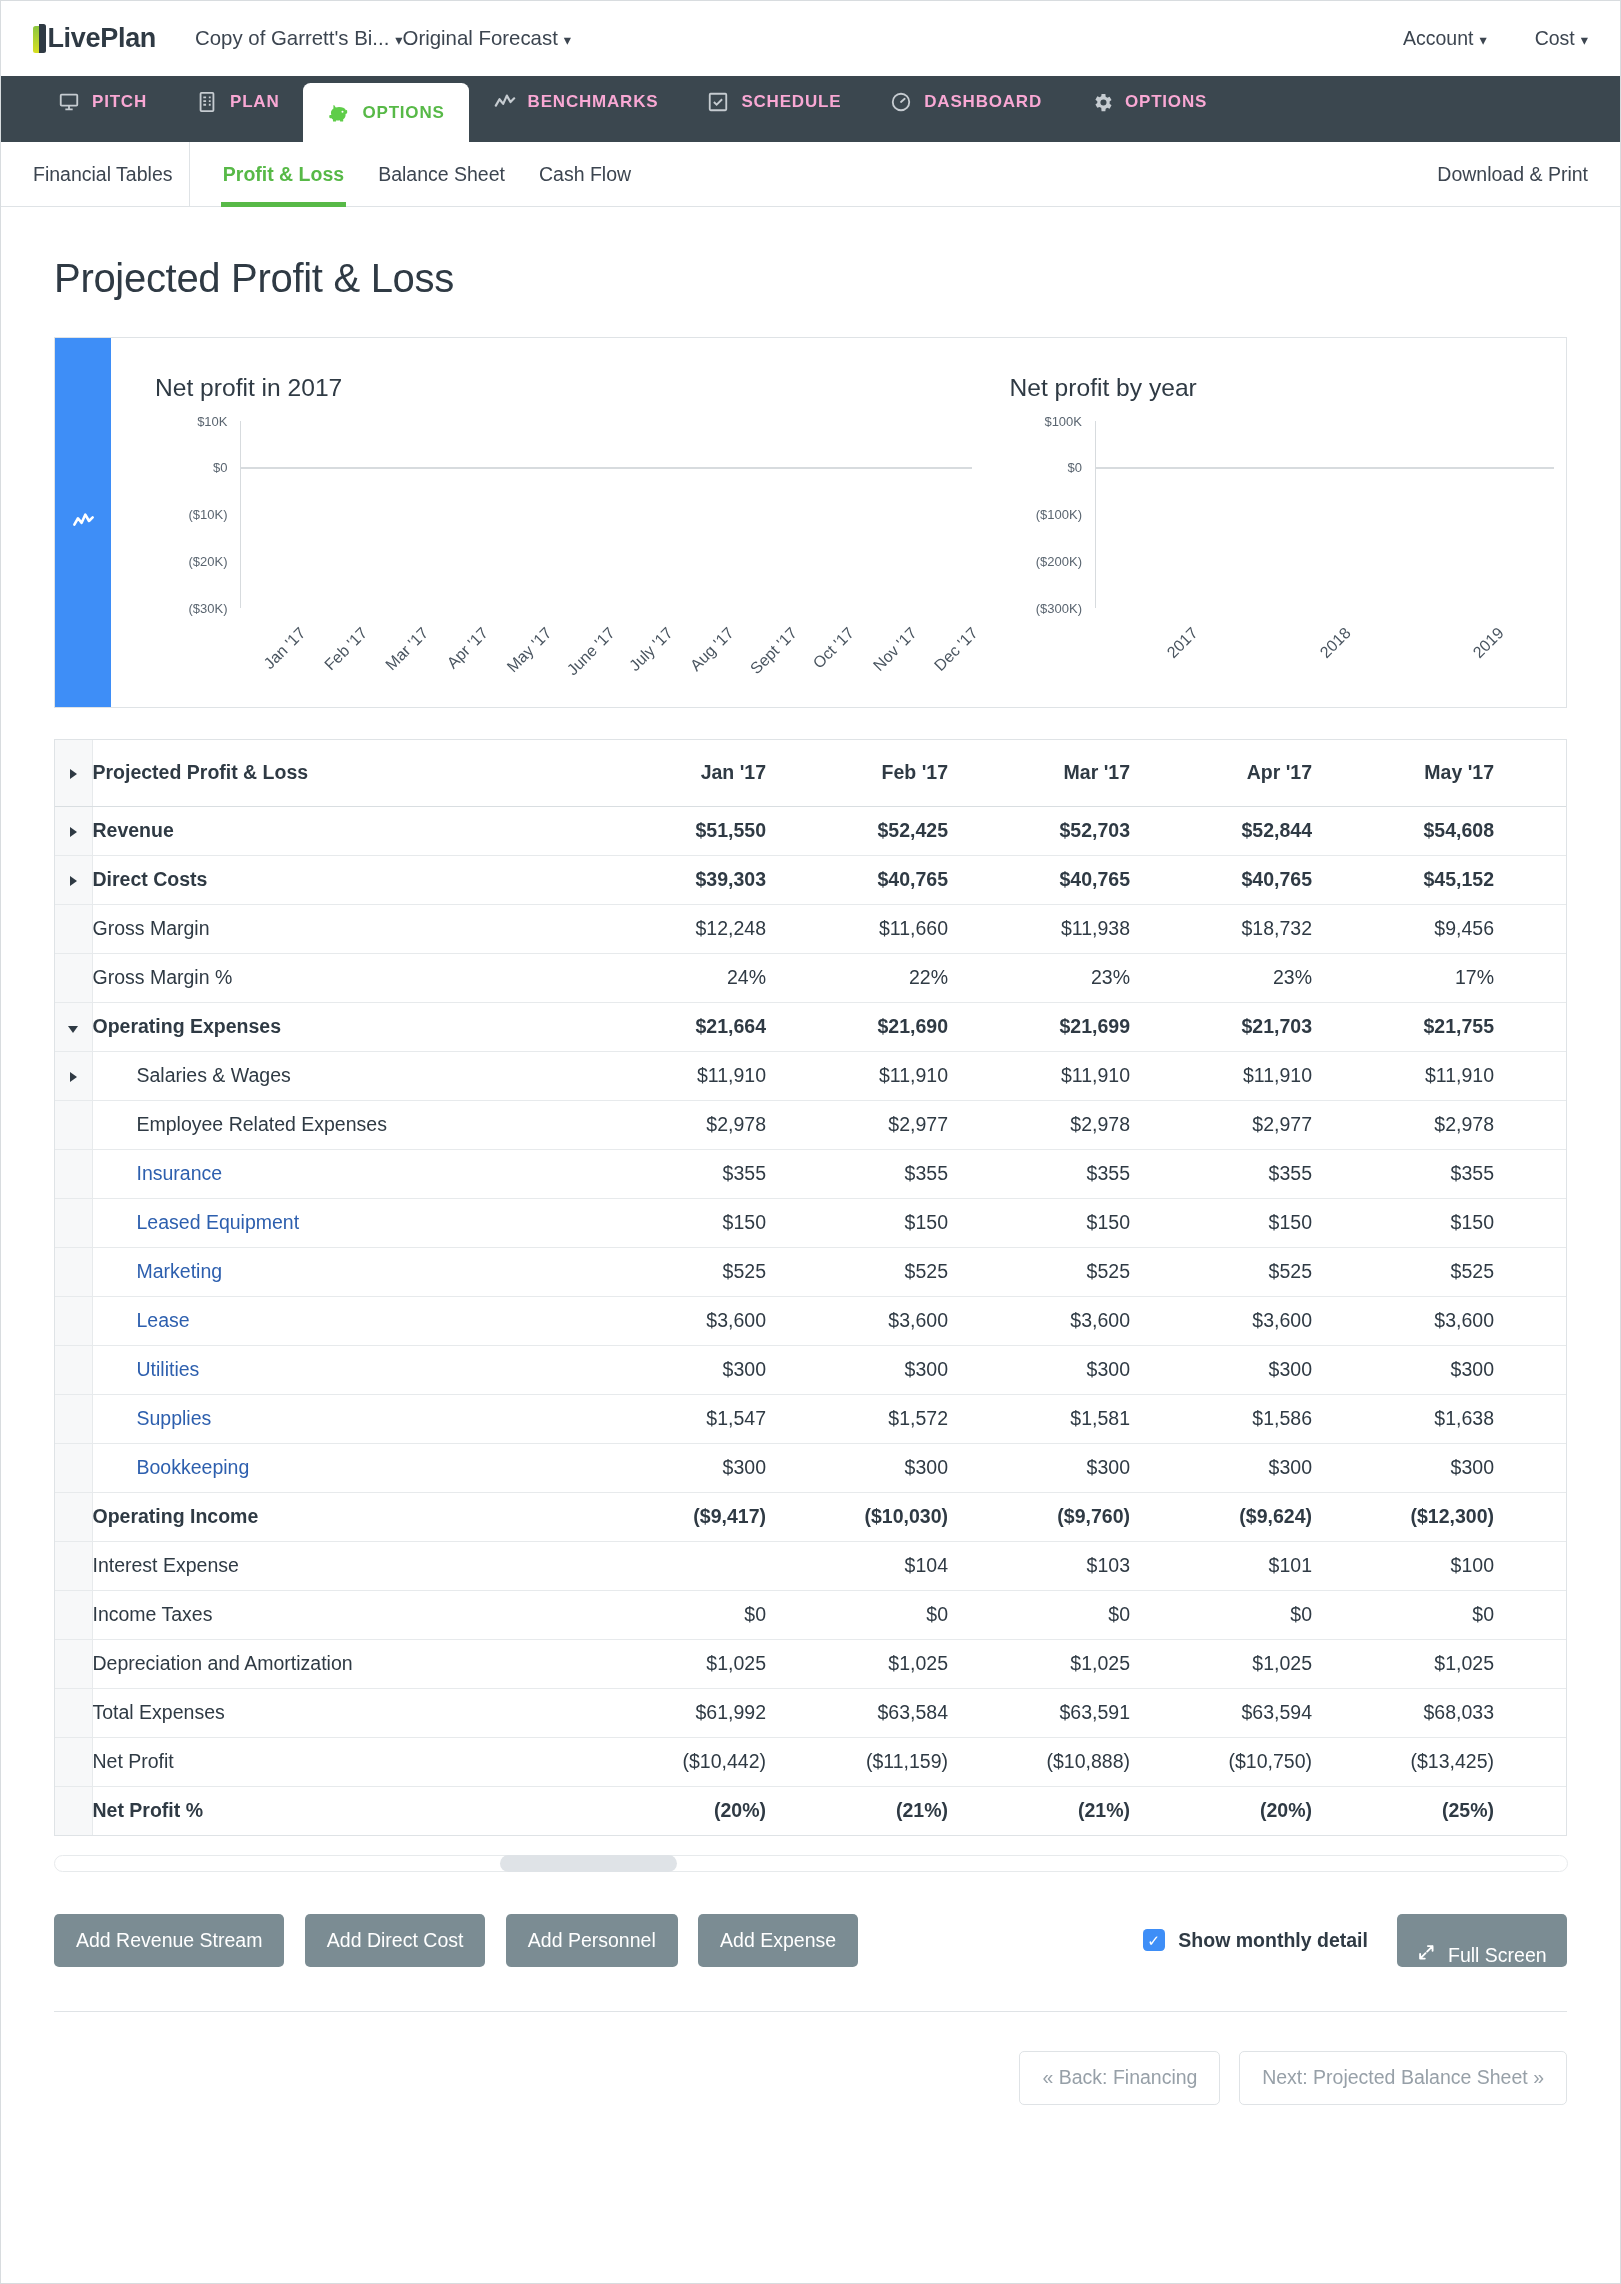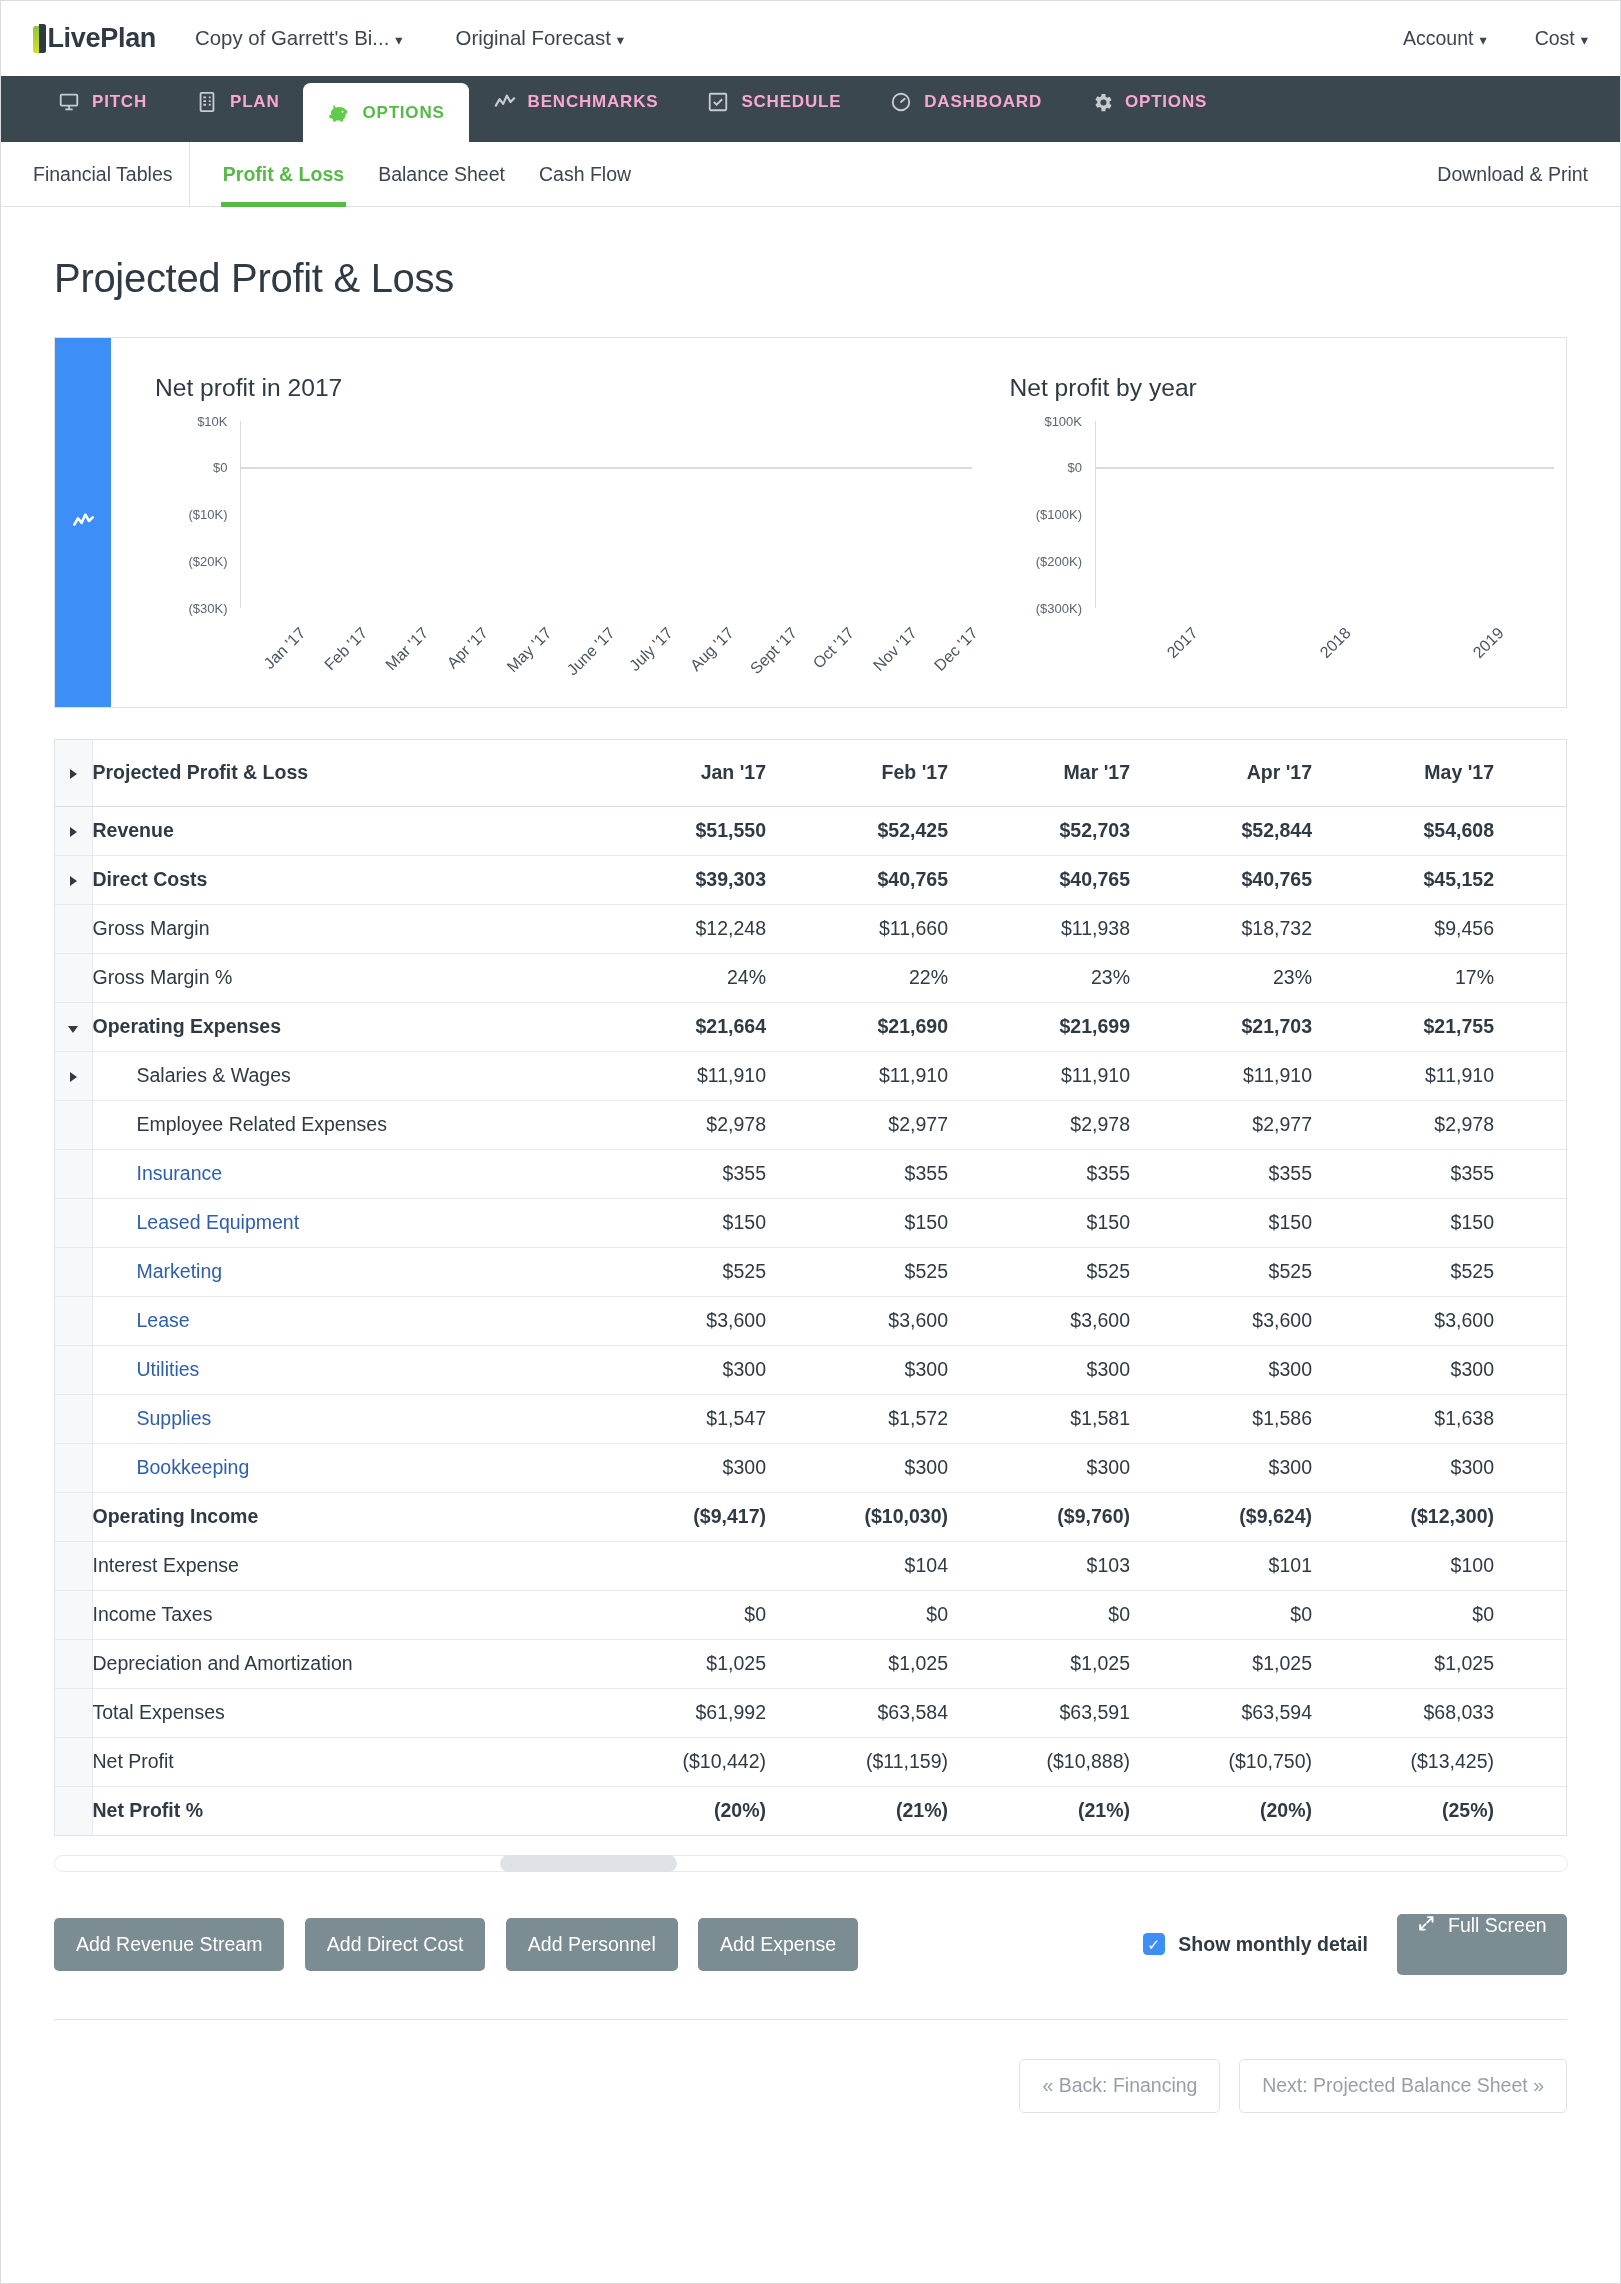--- a/index.html
+++ b/index.html
@@ -49,21 +49,20 @@
   .logo-mark::after {
     content:""; position:absolute; left:6px; top:0;
     width: 6.8px; height: 29px;
     background: #2f3a44;
     border-radius: 0 2.5px 2.5px 0;
   }
   .logo-text { font-family: "Liberation Sans", sans-serif; font-weight: 600; }
   .plan-dd {
     font-size: 20.4px;
     color: #3c4550;
-    margin-right: 53px;
     cursor: pointer;
     white-space: nowrap;
   }
   .scenario-dd {
     font-size: 20.4px;
     color: #3c4550;
     cursor: pointer;
     white-space: nowrap;
   }
   .caret { font-size: 14.4px; margin-left: 6px; display:inline-block; }
@@ -333,22 +332,22 @@
   }
   .chk-wrap { display:flex; align-items:center; gap:13.6px; cursor:pointer; }
   .chk {
     width: 22px; height: 22px; border-radius: 4.2px; background: #3e8ef7;
     display:flex; align-items:center; justify-content:center;
     color:#fff; font-size:15.3px; line-height:1;
   }
   .chk-label { font-size: 19.5px; color: #2f3a44; font-weight: 600; }
   .btn-full {
     background: #7b8c93; color: #fff; border: none; border-radius: 5.1px;
-    font-size: 19.5px; font-family: inherit; padding: 0 20.4px; height: 61px;
-    display: flex; align-items: flex-start; gap: 12px; cursor: pointer;
+    font-size: 19.5px; font-family: inherit; padding: 0 20.4px; height: 53px;
+    display: flex; align-items: flex-end; gap: 12px; cursor: pointer;
     white-space: nowrap;
   }
 
   .hr { border: none; border-top: 0.8px solid #dfe3e6; margin: 0 53px; }
 
   
   .footernav {
     display: flex; justify-content: flex-end; gap: 18.7px;
     padding: 39px 53px 48px 53px;
   }

